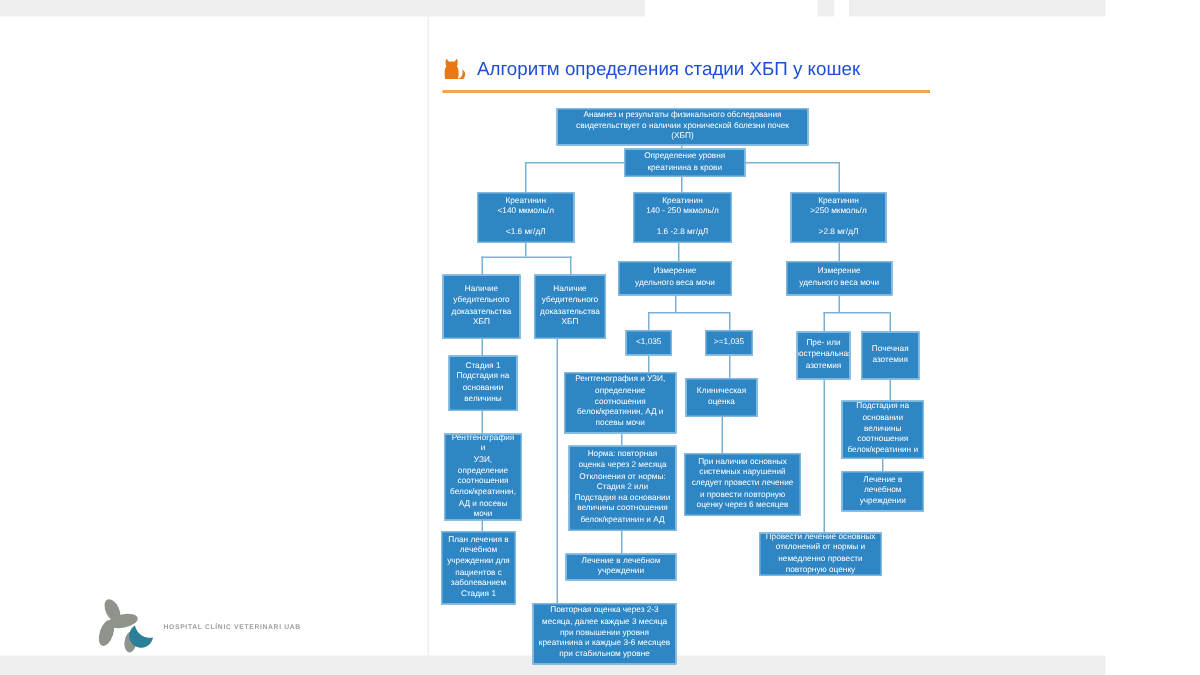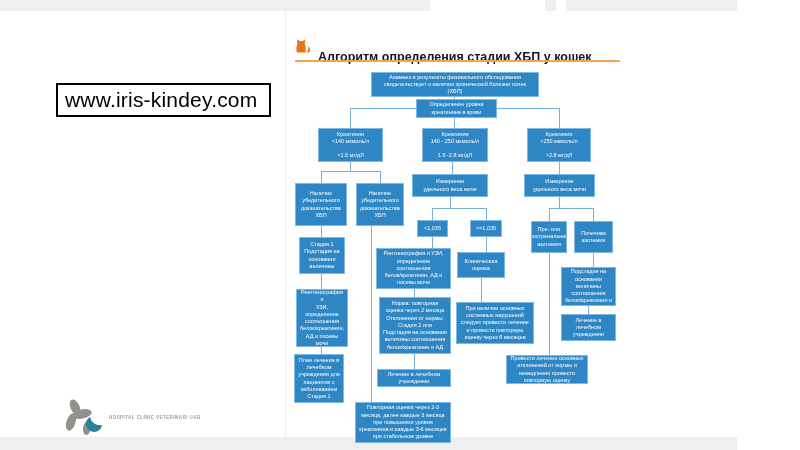--- a/index.html
+++ b/index.html
@@ -1,21 +1,21 @@
 <!DOCTYPE html>
 <html><head>
 <meta charset="utf-8">
 <style>
   html,body{margin:0;padding:0;background:#fff;}
   .page{position:relative;width:800px;height:450px;background:#fff;overflow:hidden;
         font-family:"Liberation Sans",sans-serif;}
   .strip{position:absolute;background:#efefef;}
   .slide-edge{position:absolute;background:#ededed;}
-  .slide-title{position:absolute;left:318px;top:50px;font-size:12.5px;font-weight:bold;
-        color:#0f172a;white-space:nowrap;}
+  .slide-title{position:absolute;left:318px;top:39px;font-size:12.5px;font-weight:normal;
+        color:#1d4ed8;white-space:nowrap;}
   .title-rule{position:absolute;left:295px;top:60px;width:325px;height:2px;background:#f1a54e;}
   .cat{position:absolute;left:294px;top:36px;width:17px;height:19px;}
   .www-box{position:absolute;left:56px;top:83px;width:215px;height:34px;border:2px solid #000;
         background:#fff;box-sizing:border-box;display:flex;align-items:center;
         padding-left:7px;font-size:21px;color:#000;letter-spacing:0.2px;}
   .fb{position:absolute;background:#2f86c4;border:1px solid #7fb9e2;color:#fff;
         font-size:5.5px;line-height:1.32;text-align:center;display:flex;align-items:center;
         justify-content:center;white-space:pre-line;box-sizing:border-box;padding:1px 2px;
         overflow:hidden;}
   .ln{position:absolute;background:#7ab0d4;display:block;}
@@ -35,21 +35,20 @@
   <div class="strip" style="left:0;top:437px;width:737px;height:13px"></div>
   <div class="slide-edge" style="left:285px;top:11px;width:1px;height:426px"></div>
 
   <svg class="cat" viewBox="0 0 24 24">
     <path d="M4 22 C3 17 3 13 5 10 C4 8 4 5 5 3 L8 6 C9.3 5.5 11 5.5 12.3 6 L15 3 C16 5 16 8 15 10 C17 13 17 17 16 22 Z" fill="#e87813"></path>
     <path d="M16 22 C20 21 21 17 20 13 C23 15 24 19 21 22 Z" fill="#e87813"></path>
   </svg>
   <div class="slide-title">Алгоритм определения стадии ХБП у кошек</div>
   <div class="title-rule"></div>
 
-  <div class="www-box">www.iris-kindey.com</div>
 
   <div class="fb" style="left:371px;top:72px;width:168px;height:25px">Анамнез и результаты физикального обследования
 свидетельствует о наличии хронической болезни почек
 (ХБП)</div>
   <div class="fb" style="left:416px;top:99px;width:81px;height:19px">Определение уровня
 креатинина в крови</div>
   <div class="fb" style="left:318px;top:128px;width:65px;height:34px">Креатинин
 &lt;140 мкмоль/л
 
 &lt;1.6 мг/дЛ</div>

